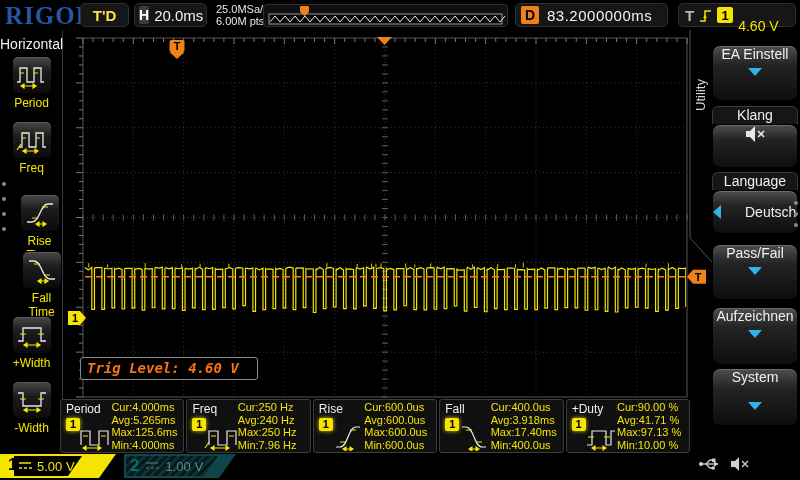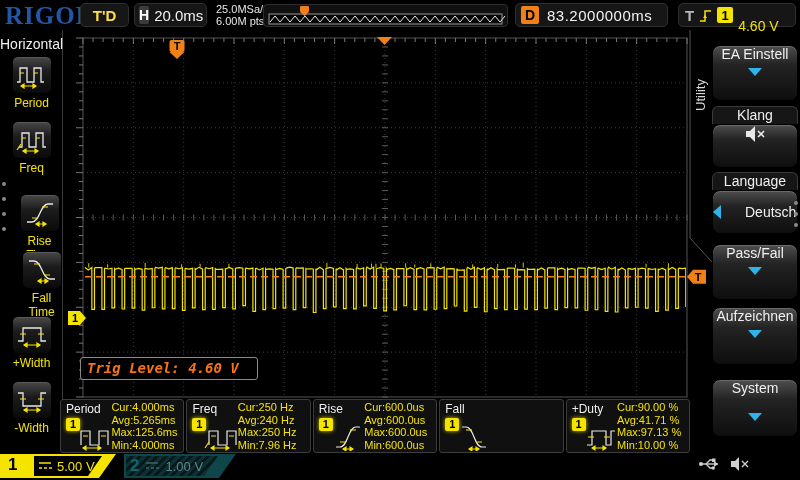--- a/index.html
+++ b/index.html
@@ -71,21 +71,21 @@
     color:#000; font-weight:bold; font-size:11px; text-align:center; line-height:13px;
     border-radius:2px; box-shadow:0 0 4px #cfc400; }
   .meas-icon { position:absolute; left:16px; bottom:1px; }
   .meas-vals { position:absolute; top:1px; right:2px; width:70px; color:#f5e400;
     font-size:11px; line-height:12.5px; white-space:nowrap; }
 
   
   #ch1-badge { left:0; top:454px; width:116px; height:24px; background:#f5e400;
     clip-path:polygon(0 0,116px 0,99px 24px,0 24px); }
   #ch1-num { left:8px; top:455px; color:#000; font-weight:bold; font-size:17px; }
-  #ch1-inner { left:34px; top:456px; width:68px; height:20px; background:#000;
+  #ch1-inner { left:14px; top:456px; width:68px; height:20px; background:#000;
     clip-path:polygon(0 0,68px 0,54px 20px,0 20px); display:flex; align-items:center; gap:5px; padding-left:4px; }
   #ch1-scale { color:#f5e400; font-size:13px; }
   #ch2-badge { left:124px; top:454px; width:112px; height:24px; background:#0e4649;
     clip-path:polygon(0 0,112px 0,95px 24px,0 24px); }
   #ch2-inner { left:126px; top:456px; width:92px; height:20px;
     background:repeating-linear-gradient(135deg,#0c3034 0 3px,#07181a 3px 6px);
     clip-path:polygon(0 0,92px 0,78px 20px,0 20px);
     display:flex; align-items:center; gap:6px; padding-left:4px; }
   #ch2-num { color:#0d686c; font-weight:bold; font-size:17px; }
   #ch2-scale { color:#5d8486; font-size:13px; }
@@ -499,21 +499,21 @@
   <div class="rm-btn abs" style="top:244px;height:56px;">
     <span>Pass/Fail</span>
     <span class="tri-down"></span>
   </div>
 
   <div class="rm-btn abs" style="top:307px;height:58px;">
     <span>Aufzeichnen</span>
     <span class="tri-down"></span>
   </div>
 
-  <div class="rm-btn abs" style="top:379px;height:58px;gap:17px;">
+  <div class="rm-btn abs" style="top:368px;height:58px;gap:17px;">
     <span>System</span>
     <span class="tri-down"></span>
   </div>
 
   <div class="abs" style="left:794px;top:201px;display:flex;flex-direction:column;gap:7px;">
     <div class="scroll-dot"></div>
       <div class="scroll-dot"></div>
       <div class="scroll-dot"></div>
   </div>
 
@@ -571,20 +571,26 @@
     </div>
 
     <div class="meas-panel">
       <div class="meas-title">Fall</div>
       <div class="meas-ch">1</div>
       <svg class="meas-icon" width="38" height="30" viewBox="0 0 38 30">
         <path d="M6,6 h4 C18,6 18,26 26,26 h4" stroke="#e8e8e8" stroke-width="1.2" fill="none"></path>
         <path d="M10,9 h6 M20,21 h6" stroke="#f5e400" stroke-width="1.1"></path>
         <path d="M13,28 H23 M13,28 l3,-2 v4 z M23,28 l-3,-2 v4 z" stroke="#f5e400" stroke-width="1.1" fill="#f5e400"></path>
       </svg>
+      <div class="meas-vals">
+        <div>Cur:400.0us</div>
+          <div>Avg:3.918ms</div>
+        <div>Max:17.40ms</div>
+          <div>Min:400.0us</div>
+      </div>
     </div>
 
     <div class="meas-panel">
       <div class="meas-title">+Duty</div>
       <div class="meas-ch">1</div>
       <svg class="meas-icon" width="38" height="30" viewBox="0 0 38 30">
         <path d="M4,24 h5 v-14 h14 v14 h5 v-14 h4" stroke="#e8e8e8" stroke-width="1.2" fill="none"></path>
         <path d="M5,16 h6 M21,16 h6" stroke="#f5e400" stroke-width="1.1"></path>
         <path d="M9,27 H23 M9,27 l3,-2 v4 z M23,27 l-3,-2 v4 z" stroke="#f5e400" stroke-width="1.1" fill="#f5e400"></path>
       </svg>

